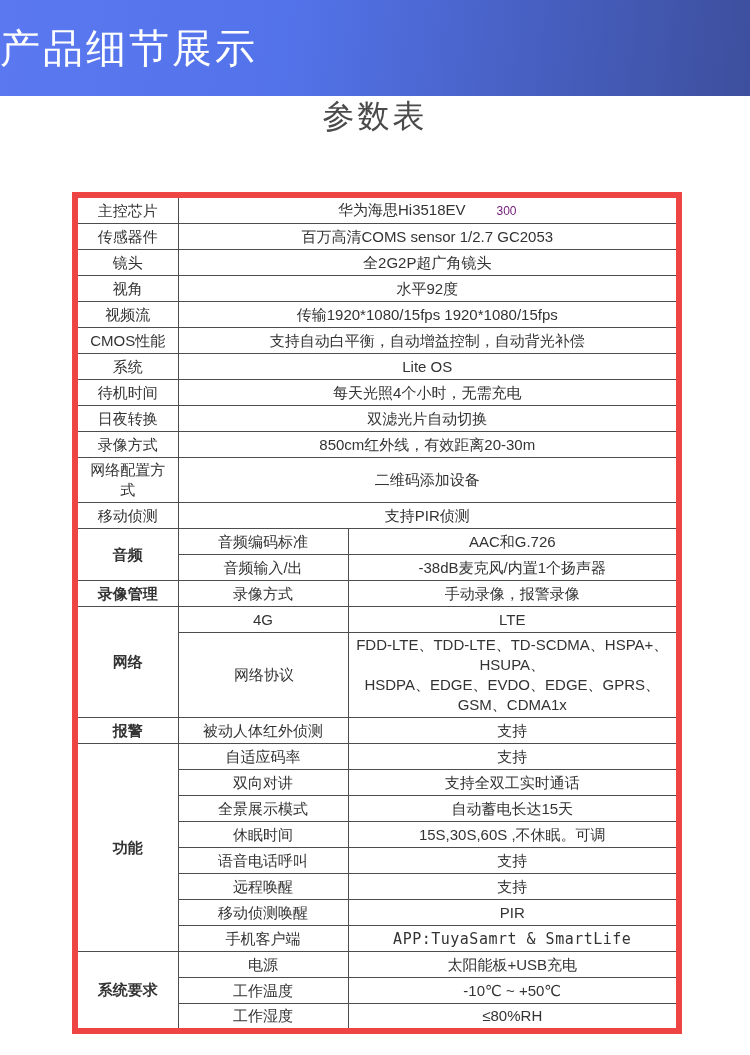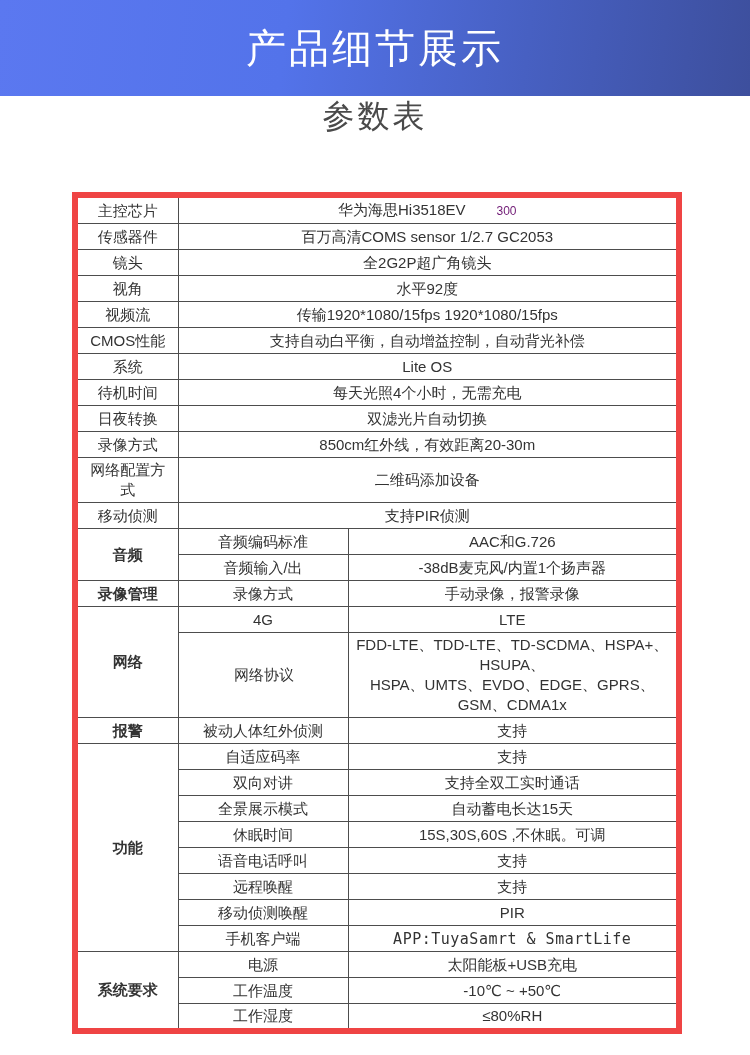--- a/index.html
+++ b/index.html
@@ -9,21 +9,21 @@
     background:#ffffff;
     font-family:"Liberation Sans","DejaVu Sans",sans-serif;
     overflow:hidden;
     position:relative;
   }
 
   
   .banner {
     width:750px; height:96px;
     background:linear-gradient(97deg,#5b78f0 0%,#5373ea 38%,#4760c2 70%,#3d4f9d 100%);
-    display:flex; align-items:center; justify-content:center;
+    display:flex; align-items:center; justify-content:flex-start;
   }
   .banner-title {
     color:#ffffff;
     font-size:40px;
     font-weight:500;
     letter-spacing:3px;
   }
 
   
   .subtitle {
@@ -144,21 +144,21 @@
       <tr>
         <td rowspan="2" class="cat bold">网络</td>
         <td class="sub">4G</td>
         <td class="val"><span>LTE</span></td>
       </tr>
       <tr>
         <td class="sub left">网络协议</td>
         <td class="val">
           <div class="line">FDD-LTE、TDD-LTE、TD-SCDMA、HSPA+、</div>
           <div class="line">HSUPA、</div>
-          <div class="line">HSPA、UMTS、EVDO、EDGE、GPRS、</div>
+          <div class="line">HSDPA、EDGE、EVDO、EDGE、GPRS、</div>
           <div class="line">GSM、CDMA1x</div>
         </td>
       </tr>
       <tr>
         <td rowspan="1" class="cat bold">报警</td>
         <td class="sub">被动人体红外侦测</td>
         <td class="val"><span>支持</span></td>
       </tr>
       <tr>
         <td rowspan="8" class="cat bold">功能</td>

